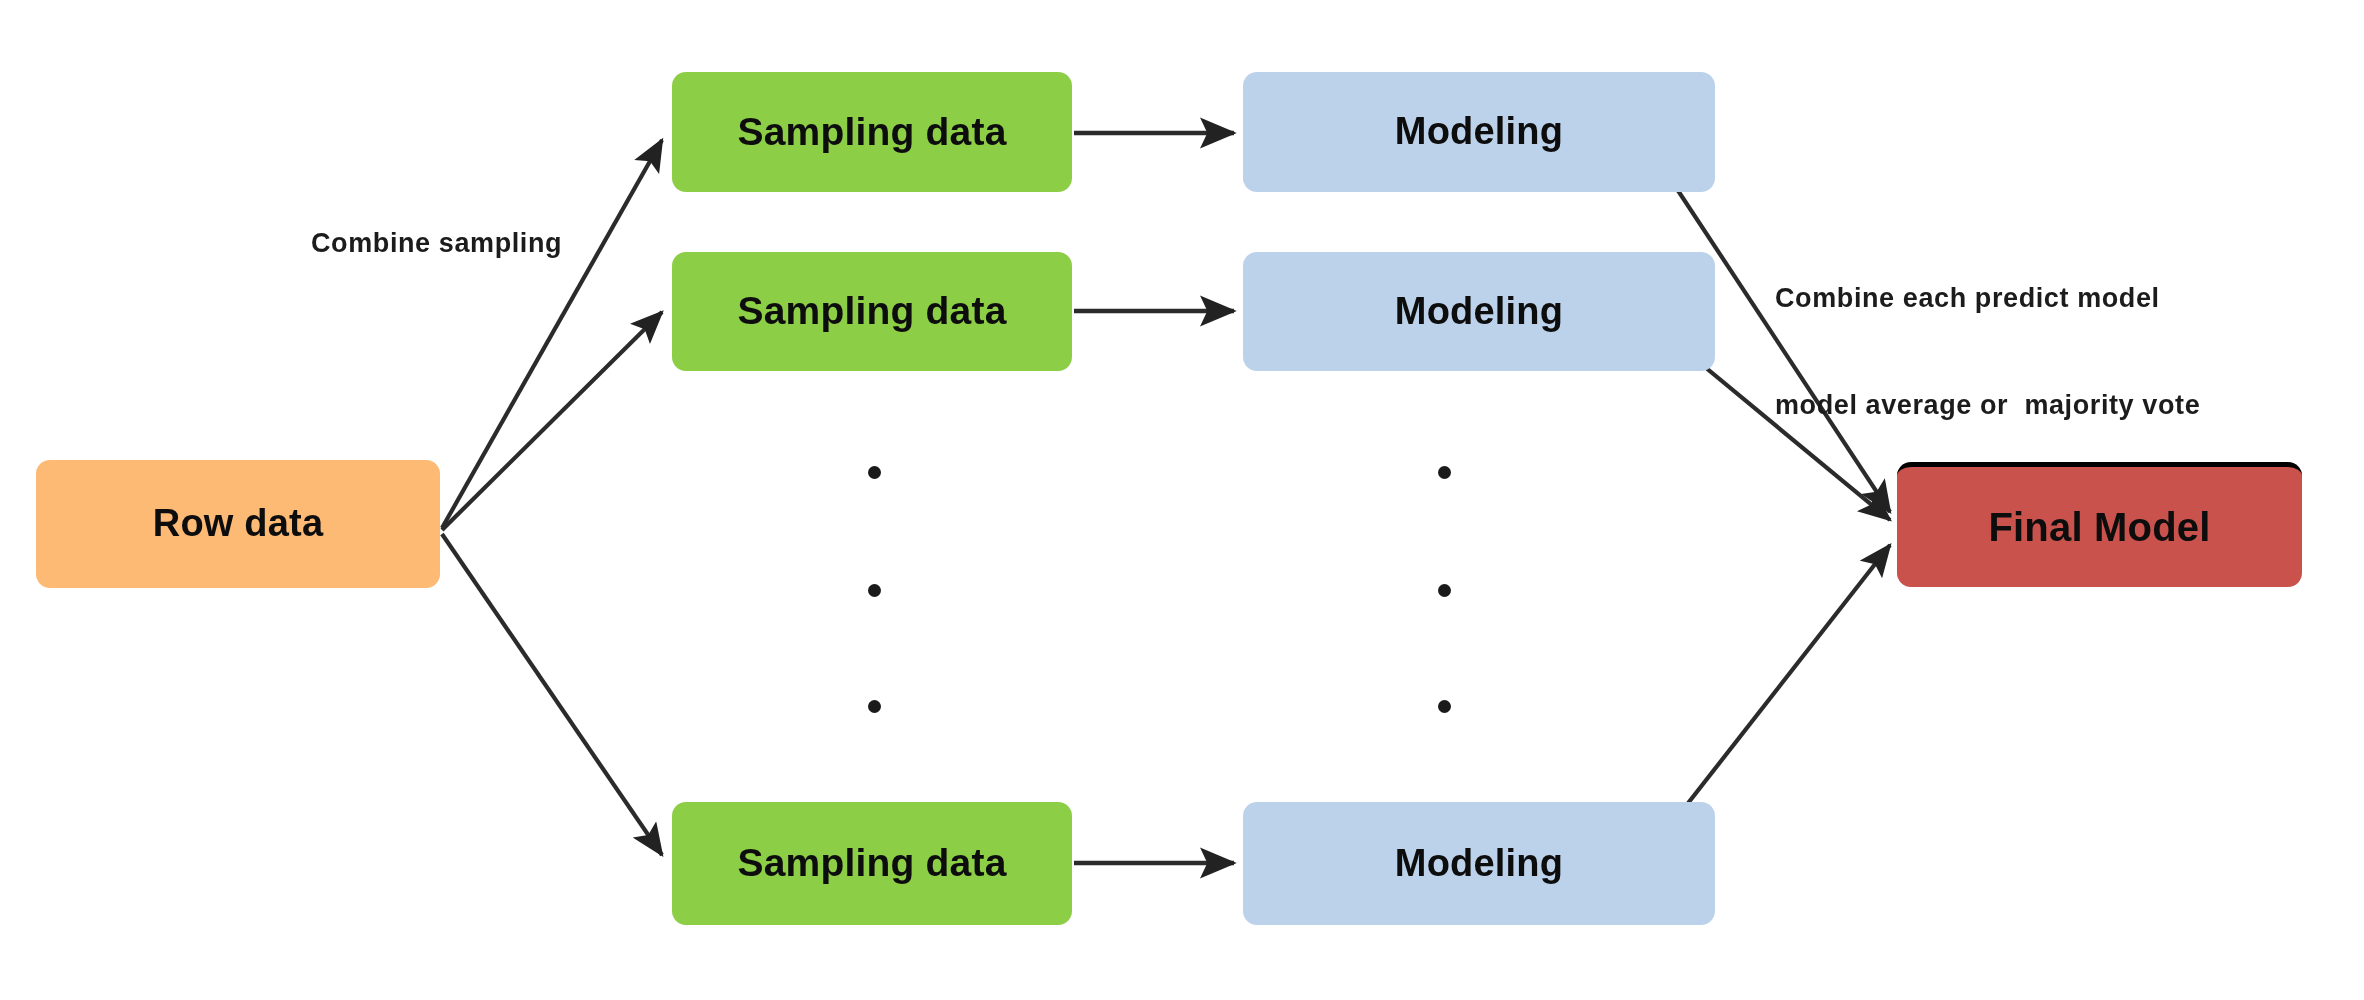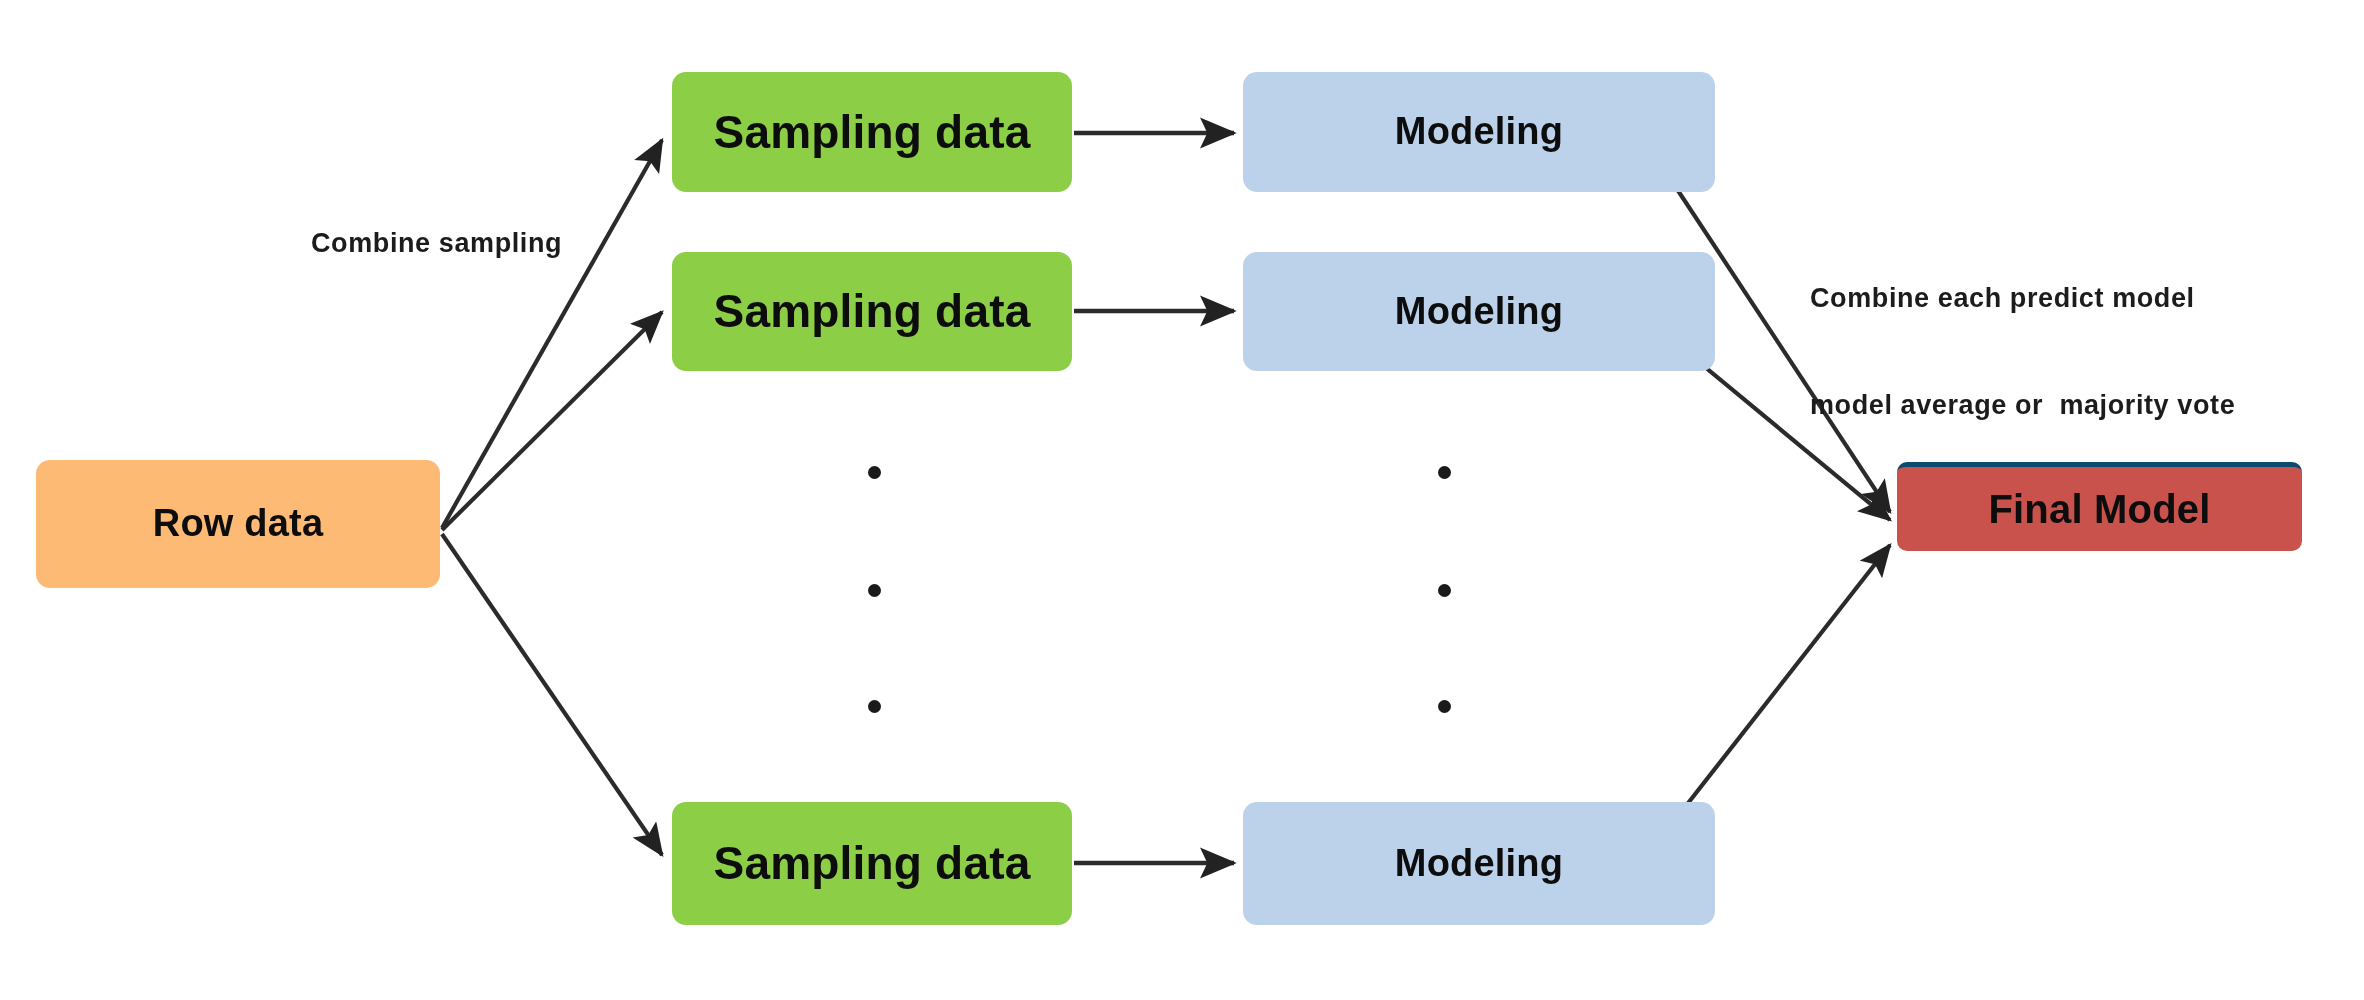--- a/index.html
+++ b/index.html
@@ -44,41 +44,40 @@
     top: 460px;
     width: 404px;
     height: 128px;
     background: #fdba74;
     font-size: 38px;
   }
   .node-sampling {
     left: 672px;
     width: 400px;
     background: #8dce47;
-    font-size: 46px;
+    font-size: 39px;
   }
   .node-modeling {
     left: 1243px;
     width: 472px;
     background: #bcd2ea;
     font-size: 38px;
   }
   .row-top    { top: 72px;  height: 120px; }
   .row-second { top: 252px; height: 119px; }
   .row-last   { top: 802px; height: 123px; }
 
   .node-final {
     left: 1897px;
     top: 462px;
     width: 405px;
-    height: 89px;
+    height: 125px;
     background: #c9534c;
-    border-top: 5px solid #0c4a6e;
+    border-top: 5px solid #000000;
     font-size: 40px;
-    border-radius: 10px;
   }
   .dot {
     position: absolute;
     width: 13px;
     height: 13px;
     border-radius: 50%;
     background: #1a1a1a;
     z-index: 2;
   }
   .caption {
@@ -92,21 +91,20 @@
   }
   .caption-random {
     left: 311px;
     top: 228px;
   }
   .caption-combine {
     left: 1775px;
     top: 210px;
     line-height: 1.32;
     font-size: 27px;
-    margin-left: 35px;
   }
 </style>
 </head>
 <body>
 
 <div id="canvas">
 
   <svg id="edges" viewBox="0 0 2364 1000">
     <defs>
       <marker id="arrow" markerWidth="9" markerHeight="9" refX="7.4" refY="3.4" orient="auto" markerUnits="strokeWidth">

